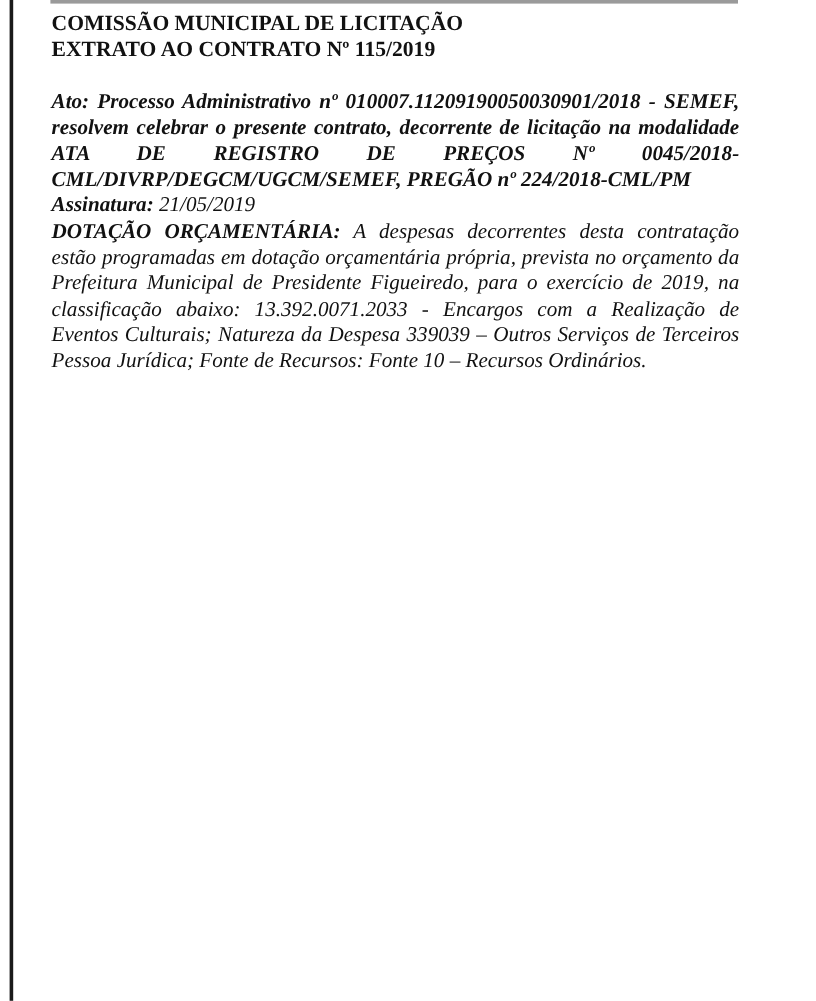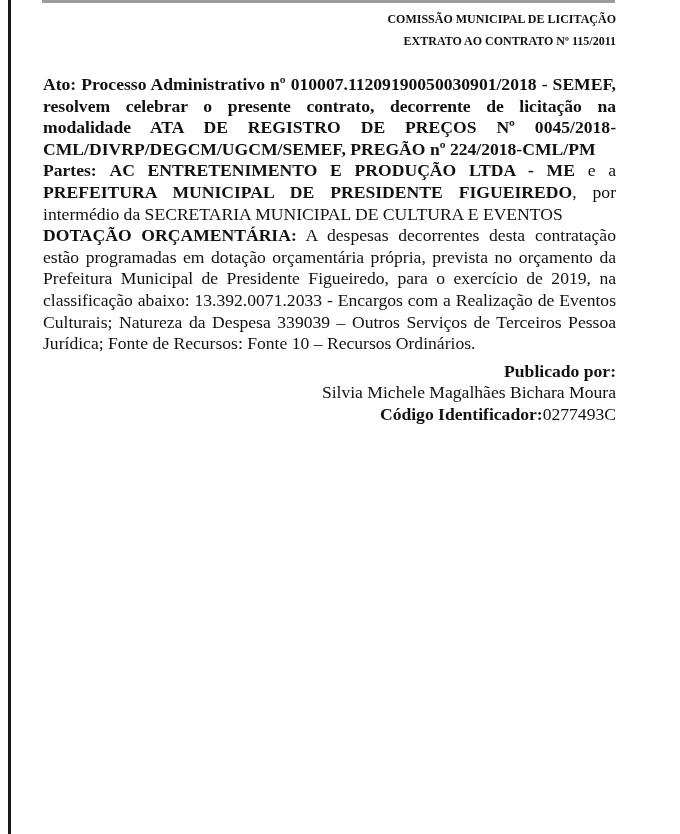--- a/index.html
+++ b/index.html
@@ -1,63 +1,54 @@
 <!DOCTYPE html>
 <html><head>
 <meta charset="utf-8">
 <style>
   html, body { margin:0; padding:0; background:#ffffff; }
   body { width:680px; height:834px; position:relative; overflow:hidden;
          font-family:"Liberation Serif", serif; color:#111; }
   .left-rule { position:absolute; left:8px; top:0; width:3px; height:834px; background:#1a1a1a; }
   .top-rule { position:absolute; left:42px; top:0; width:573px; height:3px; background:#9a9a9a; }
   .doc { position:absolute; left:43px; top:8px; width:573px; font-size:17.6px; line-height:21.6px; }
-  .title { text-align:right; font-weight:bold; font-size:12px; line-height:22px; }
+  .title { text-align:left; font-weight:bold; font-size:18px; line-height:22px; }
   .title-block { margin-bottom:22px; }
-  .p { text-align:justify; text-align-last:left; }
+  .p { text-align:justify; text-align-last:left;font-style:italic; }
   .b { font-weight:bold; }
   .sig { margin-top:22px; }
   .sig-name { font-weight:bold; font-style:italic; }
   .pub { text-align:right; margin-top:6px; }
 </style>
 </head>
 <body>
 
 <div class="left-rule"></div>
 <div class="top-rule"></div>
 
 <div class="doc">
   <div class="title-block">
     <div class="title">COMISSÃO MUNICIPAL DE LICITAÇÃO</div>
-    <div class="title">EXTRATO AO CONTRATO Nº 115/2011</div>
+    <div class="title">EXTRATO AO CONTRATO Nº 115/2019</div>
   </div>
 
   <div class="p b">
     <span>Ato:</span>
     <span>Processo Administrativo nº 010007.11209190050030901/2018 - SEMEF, resolvem celebrar o presente contrato, decorrente de licitação na modalidade ATA DE REGISTRO DE PREÇOS Nº 0045/2018-CML/DIVRP/DEGCM/UGCM/SEMEF, PREGÃO nº 224/2018-CML/PM</span>
   </div>
 
 
+  <div class="p">
+    <span class="b">Assinatura:</span>
+    <span>21/05/2019</span>
+  </div>
 
 
-  <div class="p">
-    <span class="b">Partes:</span>
-    <span class="b">AC ENTRETENIMENTO E PRODUÇÃO LTDA - ME</span>
-    <span>e a</span>
-    <span class="b">PREFEITURA MUNICIPAL DE PRESIDENTE FIGUEIREDO</span><span>, por intermédio da SECRETARIA MUNICIPAL DE CULTURA E EVENTOS</span>
-  </div>
 
 
 
   <div class="p">
     <span class="b">DOTAÇÃO ORÇAMENTÁRIA:</span>
     <span>A despesas decorrentes desta contratação estão programadas em dotação orçamentária própria, prevista no orçamento da Prefeitura Municipal de Presidente Figueiredo, para o exercício de 2019, na classificação abaixo: 13.392.0071.2033 - Encargos com a Realização de Eventos Culturais; Natureza da Despesa 339039 – Outros Serviços de Terceiros Pessoa Jurídica; Fonte de Recursos: Fonte 10 – Recursos Ordinários.</span>
   </div>
 
 
-  <div class="pub">
-    <div class="b">Publicado por:</div>
-    <div>Silvia Michele Magalhães Bichara Moura</div>
-    <div>
-      <span class="b">Código Identificador:</span><span>0277493C</span>
-    </div>
-  </div>
 </div>
 
 </body></html>

